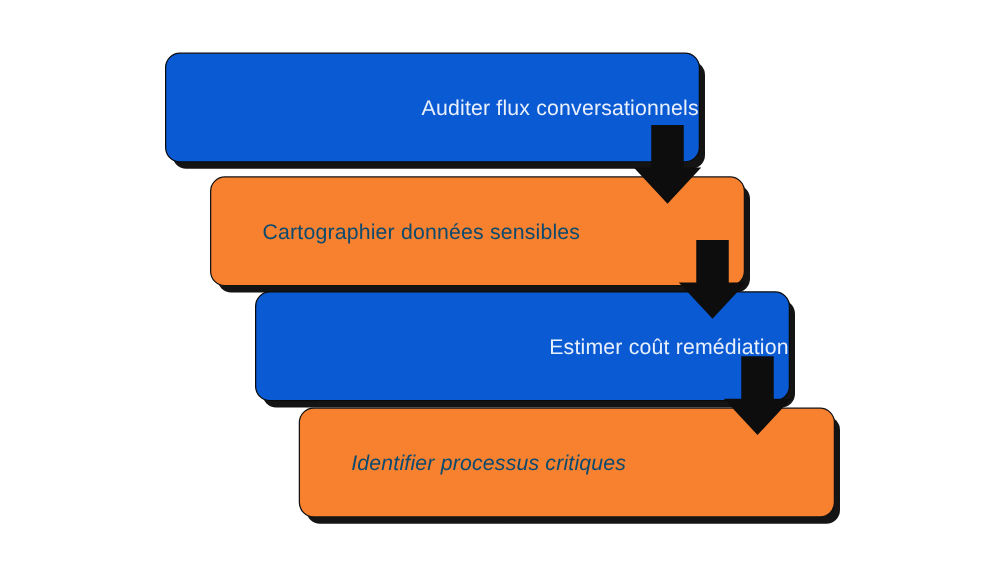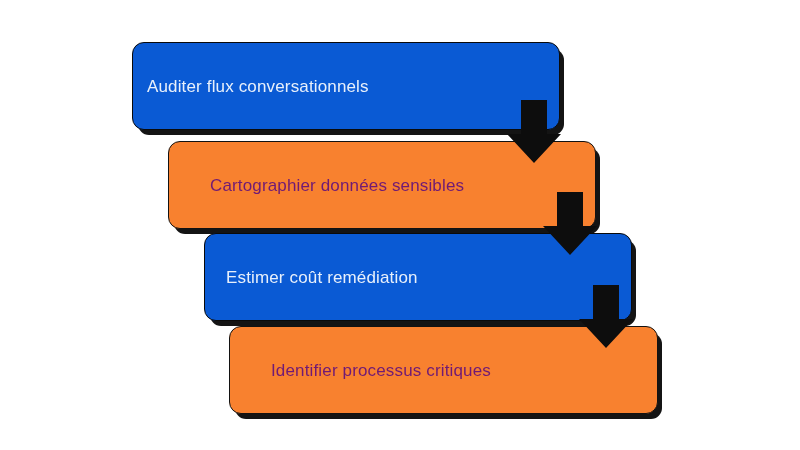--- a/index.html
+++ b/index.html
@@ -26,38 +26,39 @@
     border: 1.5px solid #101010;
     box-shadow: 5px 6px 0.5px -1px rgba(0,0,0,0.92);
     display: flex;
     align-items: center;
     z-index: 1;
   }
   .step-box.blue {
     background: #0b5ed7;
     background: #0a5ad4;
     border-color: #0a0a0a;
+    justify-content: flex-end;
   }
   .step-box.orange {
     background: #f8812f;
     border-color: #121212;
   }
   .step-label {
     font-size: 17px;
     line-height: 21px;
     letter-spacing: 0.15px;
     white-space: nowrap;
     padding-left: 14px;
     user-select: none;
   }
   .step-box.blue .step-label {
     color: #e8f0fb;
   }
   .step-box.orange .step-label {
-    color: #701a75;
+    color: #0c4a6e;
     padding-left: 41px;
   }
   .connector {
     position: absolute;
     z-index: 5;
     pointer-events: none;
   }
   .connector svg {
     display: block;
     overflow: visible;
@@ -73,21 +74,21 @@
   </div>
 
   <div class="step-box orange" style="left:168px; top:141px; width:428px; height:88px;">
     <span class="step-label">Cartographier données sensibles</span>
   </div>
 
   <div class="step-box blue" style="left:204px; top:233px; width:428px; height:88px;padding-left:7px;">
     <span class="step-label">Estimer coût remédiation</span>
   </div>
 
-  <div class="step-box orange" style="left:229px; top:326px; width:429px; height:88px;">
+  <div class="step-box orange" style="left:239px; top:326px; width:429px; height:88px;font-style:italic;">
     <span class="step-label">Identifier processus critiques</span>
   </div>
 
   <div class="connector" style="left:503px; top:100px; width:62px; height:64px;">
     <svg width="62" height="64" viewBox="0 0 62 64">
       <path d="M18,0 L44,0 L44,34 L58,34 L31,63 L4,34 L18,34 Z" fill="#0d0d0d"></path>
     </svg>
   </div>
 
   <div class="connector" style="left:539px; top:192px; width:62px; height:64px;">

